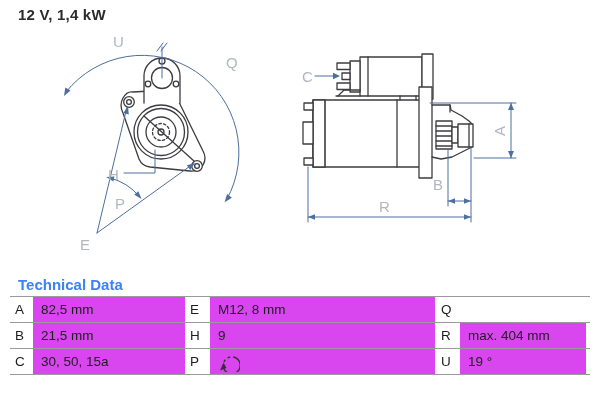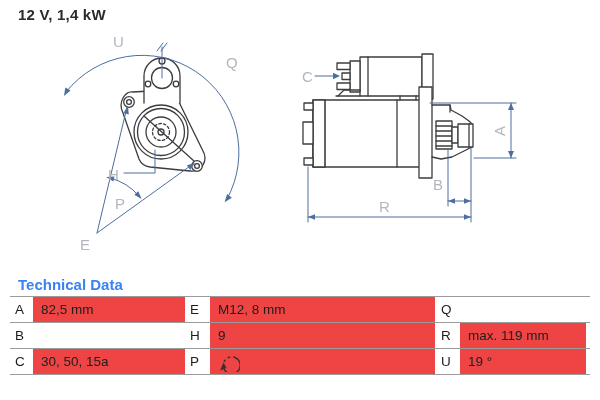--- a/index.html
+++ b/index.html
@@ -15,21 +15,21 @@
   }
   .drawing-layer{position:absolute;left:0;top:0;width:600px;height:270px;}
   .tech-heading{
     position:absolute;left:18px;top:276px;
     font-size:15px;font-weight:bold;color:#3b82f6;
   }
   .hline{position:absolute;left:10px;width:580px;height:1px;background:#9b9b9b;}
   .trow{position:absolute;left:0;width:600px;height:25px;font-size:13.5px;color:#1d1d1d;}
   .tkey{position:absolute;top:0;line-height:25px;}
   .k1{left:15px;} .k2{left:190px;} .k3{left:441px;}
-  .tval{position:absolute;top:0;height:25px;line-height:25px;background:#ef4444;padding-left:8px;box-sizing:border-box;}
+  .tval{position:absolute;top:0;height:25px;line-height:25px;background:#d946ef;padding-left:8px;box-sizing:border-box;}
   .v1{left:33px;width:152px;}
   .v2{left:210px;width:225px;}
   .v3{left:460px;width:126px;}
   .rot-icon{position:relative;top:3px;}
   svg text.dim-label{
     font-family:"Liberation Sans", sans-serif;
     font-size:15px;fill:#b2b6bf;
   }
 </style>
 </head>
@@ -167,24 +167,25 @@
 <div class="trow" style="top:297px">
   <span class="tkey k1">A</span>
   <span class="tval v1">82,5 mm</span>
   <span class="tkey k2">E</span>
   <span class="tval v2">M12, 8 mm</span>
   <span class="tkey k3">Q</span>
 </div>
 
 <div class="trow" style="top:323px">
   <span class="tkey k1">B</span>
+  <span class="tval v1">21,5 mm</span>
   <span class="tkey k2">H</span>
   <span class="tval v2">9</span>
   <span class="tkey k3">R</span>
-  <span class="tval v3">max. 119 mm</span>
+  <span class="tval v3">max. 404 mm</span>
 </div>
 
 <div class="trow" style="top:349px">
   <span class="tkey k1">C</span>
   <span class="tval v1">30, 50, 15a</span>
   <span class="tkey k2">P</span>
   <span class="tval v2"><svg class="rot-icon" width="22" height="20" viewBox="214 350 22 20">
       <path d="M219.5,365.5 A8.5,8.5 0 1 0 231,355.5" fill="none" stroke="#333" stroke-width="1.4"></path>
       <path d="M219.5,365.5 A8.5,8.5 0 0 1 231,355.5" fill="none" stroke="#333" stroke-width="1.4" stroke-dasharray="2.6,3"></path>
       <polygon points="216,368.5 222.5,366 219.5,360.5" fill="#333"></polygon>

